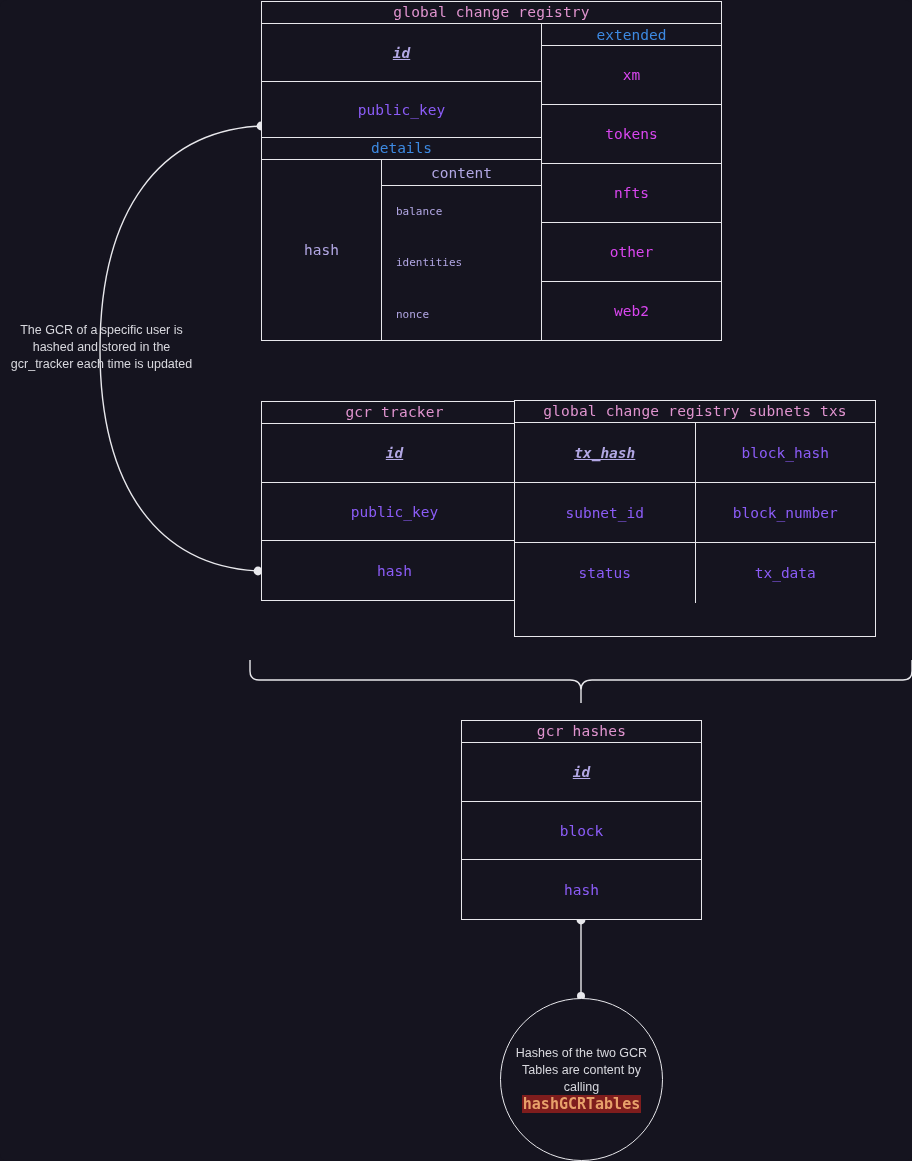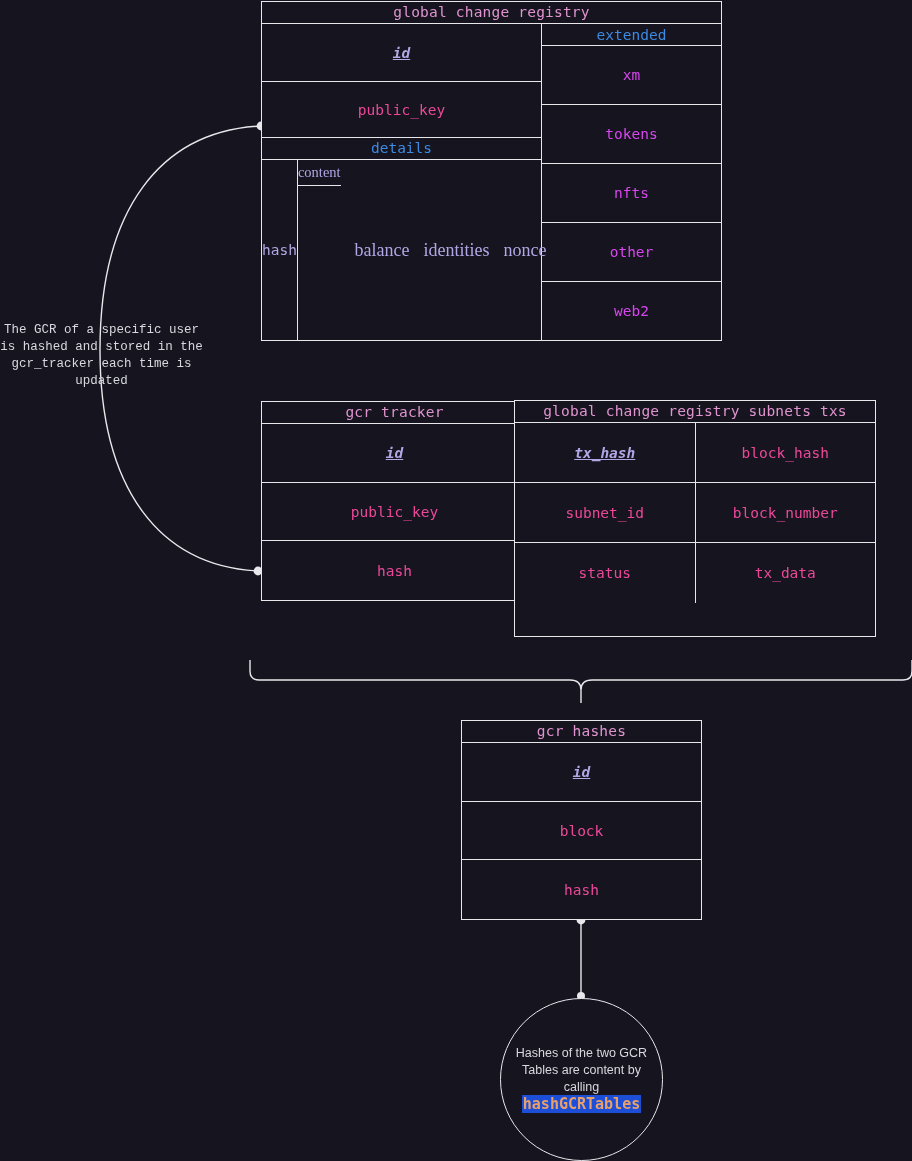--- a/index.html
+++ b/index.html
@@ -59,21 +59,21 @@
     display: flex;
     align-items: stretch;
     border-bottom: 1px solid #e8e8ec;
   }
   .row:last-child { border-bottom: none; }
   .cell {
     flex: 1 1 0;
     display: flex;
     align-items: center;
     justify-content: center;
-    color: #ec4899;
+    color: #8b5cf6;
     font-size: 14.5px;
     text-align: center;
     white-space: nowrap;
   }
   .cell + .cell { border-left: 1px solid #e8e8ec; }
   .pk {
     font-style: italic;
     font-weight: bold;
     text-decoration: underline;
     color: #b2a7e4;
@@ -112,33 +112,33 @@
   .r-details  { height: 22px; justify-content: center; }
   .r-detail-body { flex: 1 1 auto; display: flex; }
   #details-hash {
     width: 120px;
     border-right: 1px solid #e8e8ec;
     display: flex; align-items: center; justify-content: center;
     color: #b2a7e4; font-size: 14.5px;
   }
   #details-content {
     flex: 1 1 auto;
-    display: flex; flex-direction: row; font-family: Liberation Serif, serif;
+    display: flex; flex-direction: column;
   }
   #content-hdr {
     height: 26px;
     border-bottom: 1px solid #e8e8ec;
     display: flex; align-items: center; justify-content: center;
     color: #b2a7e4; font-size: 14.5px;
   }
   .content-field {
     flex: 1 1 0;
     display: flex; align-items: center;
     padding-left: 14px;
-    color: #b2a7e4; font-size: 18px;
+    color: #b2a7e4; font-size: 11px;
   }
   #ext-hdr {
     height: 22px;
     border-bottom: 1px solid #e8e8ec;
     display: flex; align-items: center; justify-content: center;
     color: #3d8ae2; font-size: 14.5px;
   }
   .ext-field {
     flex: 1 1 0;
     display: flex; align-items: center; justify-content: center;
@@ -166,21 +166,21 @@
     left: 461px; top: 720px;
     width: 241px; height: 200px;
   }
   #tbl-hashes .row { height: 60px; }
 
   
   .note {
     position: absolute;
     z-index: 4;
     color: #d8d8de;
-    font-family: Liberation Mono, monospace;
+    font-family: Liberation Sans, sans-serif;
     font-size: 12.5px;
     line-height: 17px;
     text-align: center;
   }
   #note-left {
     left: 0px; top: 322px;
     width: 203px;
   }
 
   
@@ -202,21 +202,21 @@
     color: #d8d8de;
     font-family: "Liberation Sans", "DejaVu Sans", sans-serif;
     font-size: 12.5px;
     line-height: 17px;
   }
   #circle-note .mono-call {
     font-family: "DejaVu Sans Mono", "Liberation Mono", monospace;
     color: #e8a06a;
     font-size: 15px;
     font-weight: bold;
-    background: #1d4ed8;
+    background: #7f1d1d;
     padding: 0 1px;
   }
 </style>
 </head>
 <body>
 
 <div id="canvas">
 
   <svg id="links" viewBox="0 0 912 1161" width="912" height="1161">
 

